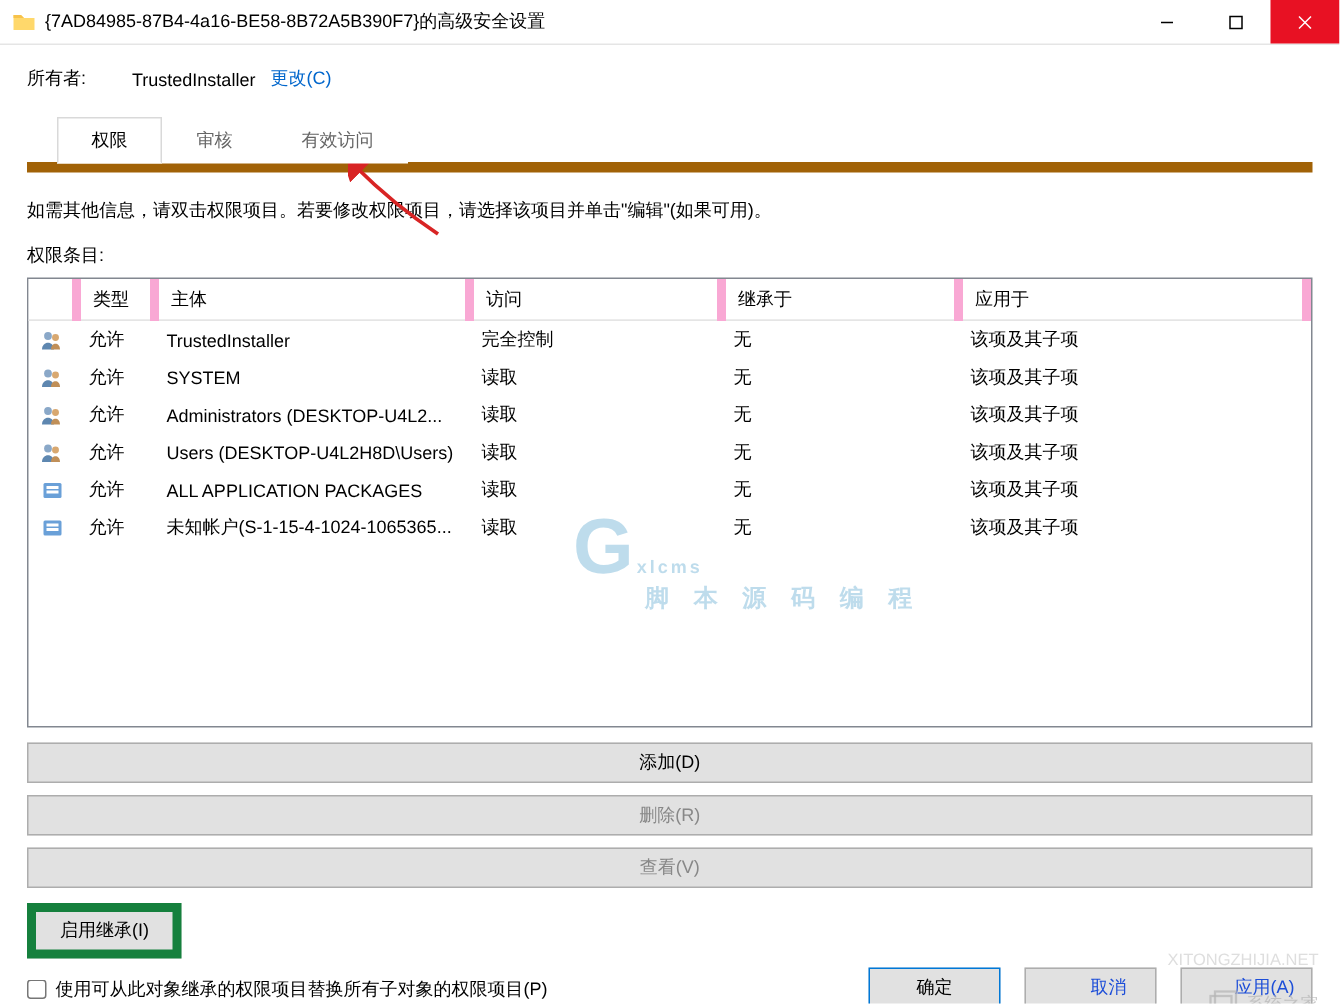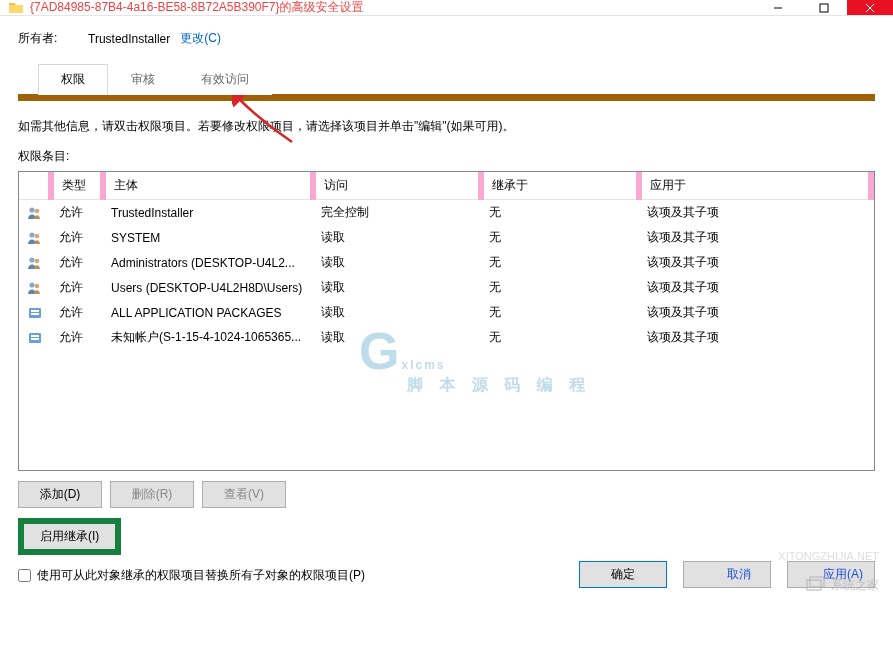--- a/index.html
+++ b/index.html
@@ -1,18 +1,18 @@
 <!DOCTYPE html>
 <html><head>
 <meta charset="utf-8">
 <style>
 * { box-sizing: border-box; margin: 0; padding: 0; font-family: "Microsoft YaHei", "Segoe UI", sans-serif; font-size: 12px; }
 body { background: #fff; width: 893px; height: 669px; overflow: hidden; position: relative; }
 
-.titlebar { height: 16px; background: #fff; border-bottom: 1px solid #e5e5e5; display: flex; align-items: center; padding-left: 8px; color: #ef4444; }
+.titlebar { height: 30px; background: #fff; border-bottom: 1px solid #e5e5e5; display: flex; align-items: center; padding-left: 8px; color: #000000; }
 .titlebar .folder-icon { width: 16px; height: 16px; margin-right: 6px; }
 .titlebar .title-text { flex: 1; }
 .titlebar .window-controls { display: flex; height: 100%; }
 .titlebar .window-controls .ctrl { width: 46px; height: 100%; display: flex; align-items: center; justify-content: center; color: #000; }
 .titlebar .window-controls .ctrl.close { background: #e81123; color: #fff; }
 .titlebar .window-controls .ctrl svg { width: 10px; height: 10px; }
 
 .content { padding: 14px 18px 18px; background: #fff; position: relative; }
 
 .owner-row { display: flex; align-items: center; margin-bottom: 16px; }
@@ -29,36 +29,36 @@
 .instructions { margin-bottom: 12px; line-height: 1.6; }
 .entries-label { margin-bottom: 6px; }
 
 .perm-listbox { border: 1px solid #828790; height: 300px; overflow-y: auto; background: #fff; }
 .perm-listbox table { width: 100%; border-collapse: collapse; }
 .perm-listbox th { text-align: left; font-weight: normal; padding: 5px 8px; border-bottom: 1px solid #e5e5e5; background: #fff; border-right: 6px solid #f9a8d4; }
 .perm-listbox td { padding: 4px 8px; white-space: nowrap; }
 .perm-listbox td.icon-col { width: 20px; }
 .user-icon { width: 16px; height: 16px; display: inline-block; vertical-align: middle; }
 
-.action-row { margin-top: 10px; display: flex; gap: 8px; }
+.action-row { margin-top: 10px; display: flex; gap: 8px; flex-direction: column; }
 .action-row button { padding: 4px 16px; min-width: 84px; border: 1px solid #adadad; background: #e1e1e1; cursor: pointer; }
 .action-row button:disabled { color: #888; background: #e1e1e1; }
 
 .inherit-row { margin-top: 10px; }
 .inherit-row button { padding: 4px 16px; border: 6px solid #15803d; background: #e1e1e1; cursor: pointer; }
 
 .replace-row { margin-top: 12px; display: flex; align-items: center; gap: 6px; }
 .replace-row input[type=checkbox] { width: 13px; height: 13px; }
 
 .footer-buttons { position: absolute; bottom: 14px; right: 18px; display: flex; gap: 16px; }
 .footer-buttons button { padding: 4px 0; width: 88px; border: 1px solid #adadad; background: #e1e1e1; cursor: pointer; }
 .footer-buttons button.primary { border: 1px solid #0078d7; }
 .footer-buttons button.faded { color: #1d4ed8; padding-left: 24px; }
 
-.watermark1 { position: absolute; left: 359px; top: 305px; font-size: 40px; font-weight: bold; color: rgba(70,155,200,0.35); pointer-events: none; letter-spacing: 2px; }
+.watermark1 { position: absolute; left: 382px; top: 305px; font-size: 40px; font-weight: bold; color: rgba(70,155,200,0.35); pointer-events: none; letter-spacing: 2px; }
 .watermark1 .big { font-size: 52px; }
 .watermark1 .sub { font-size: 16px; color: rgba(70,155,200,0.35); letter-spacing: 6px; display: block; margin-top: -6px; margin-left: 48px; }
 .watermark2 { position: absolute; right: 14px; bottom: 8px; color: rgba(180,180,180,0.7); font-size: 12px; pointer-events: none; display: flex; align-items: center; gap: 4px; }
 .watermark3 { position: absolute; right: 14px; bottom: 40px; color: rgba(200,200,200,0.6); font-size: 11px; pointer-events: none; }
 </style>
 </head>
 <body>
 
 <div class="titlebar">
   <span class="folder-icon">

